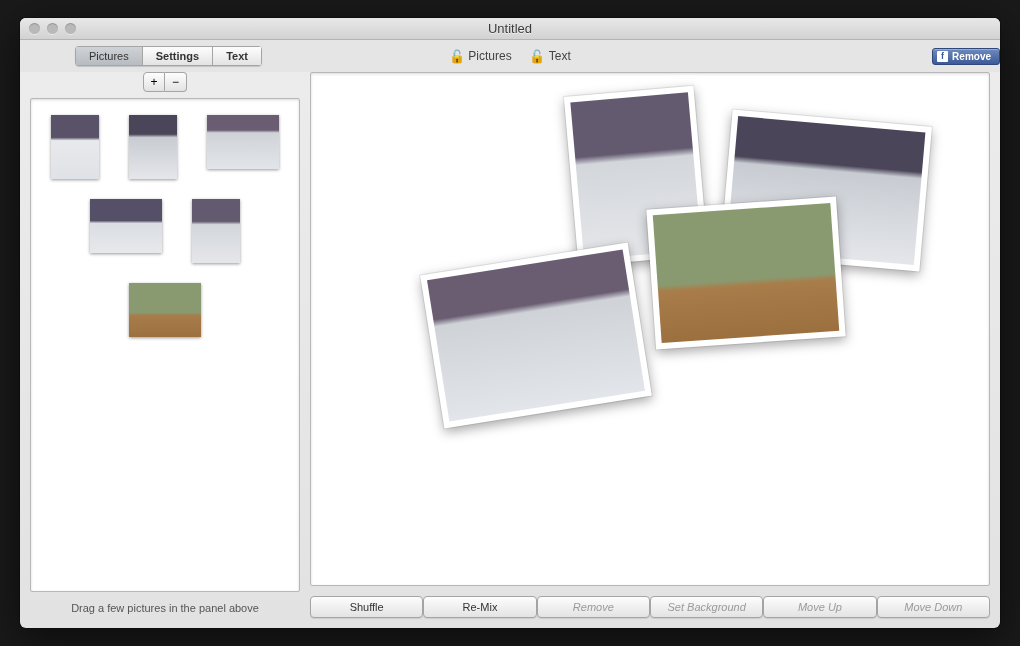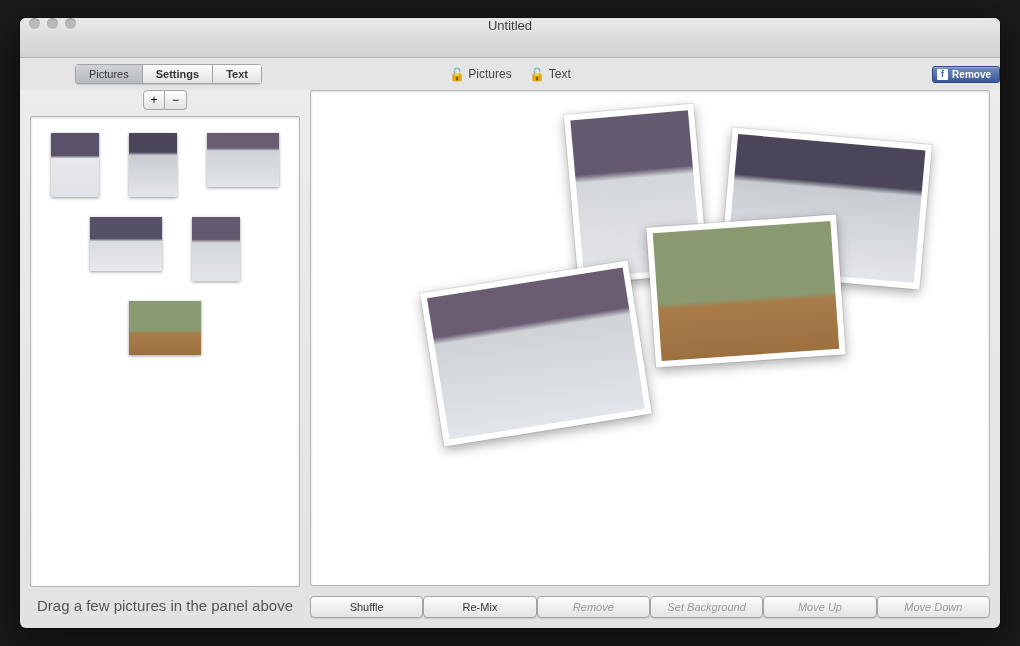--- a/index.html
+++ b/index.html
@@ -17,25 +17,25 @@
   width: 980px;
   height: 610px;
   background: linear-gradient(#ededed, #e2e2e2);
   border-radius: 6px;
   box-shadow: 0 10px 40px rgba(0,0,0,.6), 0 0 0 1px rgba(0,0,0,.25);
   display: flex;
   flex-direction: column;
   overflow: hidden;
 }
 .titlebar {
-  height: 40px;
+  height: 22px;
   background: linear-gradient(#e8e8e8, #d2d2d2);
   border-bottom: 1px solid #b4b4b4;
   display: flex;
-  align-items: flex-start;
+  align-items: center;
   position: relative;
 }
 .traffic-lights {
   display: flex;
   gap: 7px;
   padding-left: 9px;
 }
 .traffic-light {
   width: 11px;
   height: 11px;
@@ -161,21 +161,21 @@
   position: relative;
 }
 .thumb .tcontent {
   width: 100%;
   height: 100%;
 }
 .thumb.portrait { width: 48px; height: 64px; }
 .thumb.landscape { width: 72px; height: 54px; }
 .helper-text {
   text-align: center;
-  font-size: 15px;
+  font-size: 11px;
   color: #555;
   padding: 10px 0 4px 0;
 }
 .main-col {
   flex: 1;
   display: flex;
   flex-direction: column;
 }
 .canvas {
   flex: 1;

